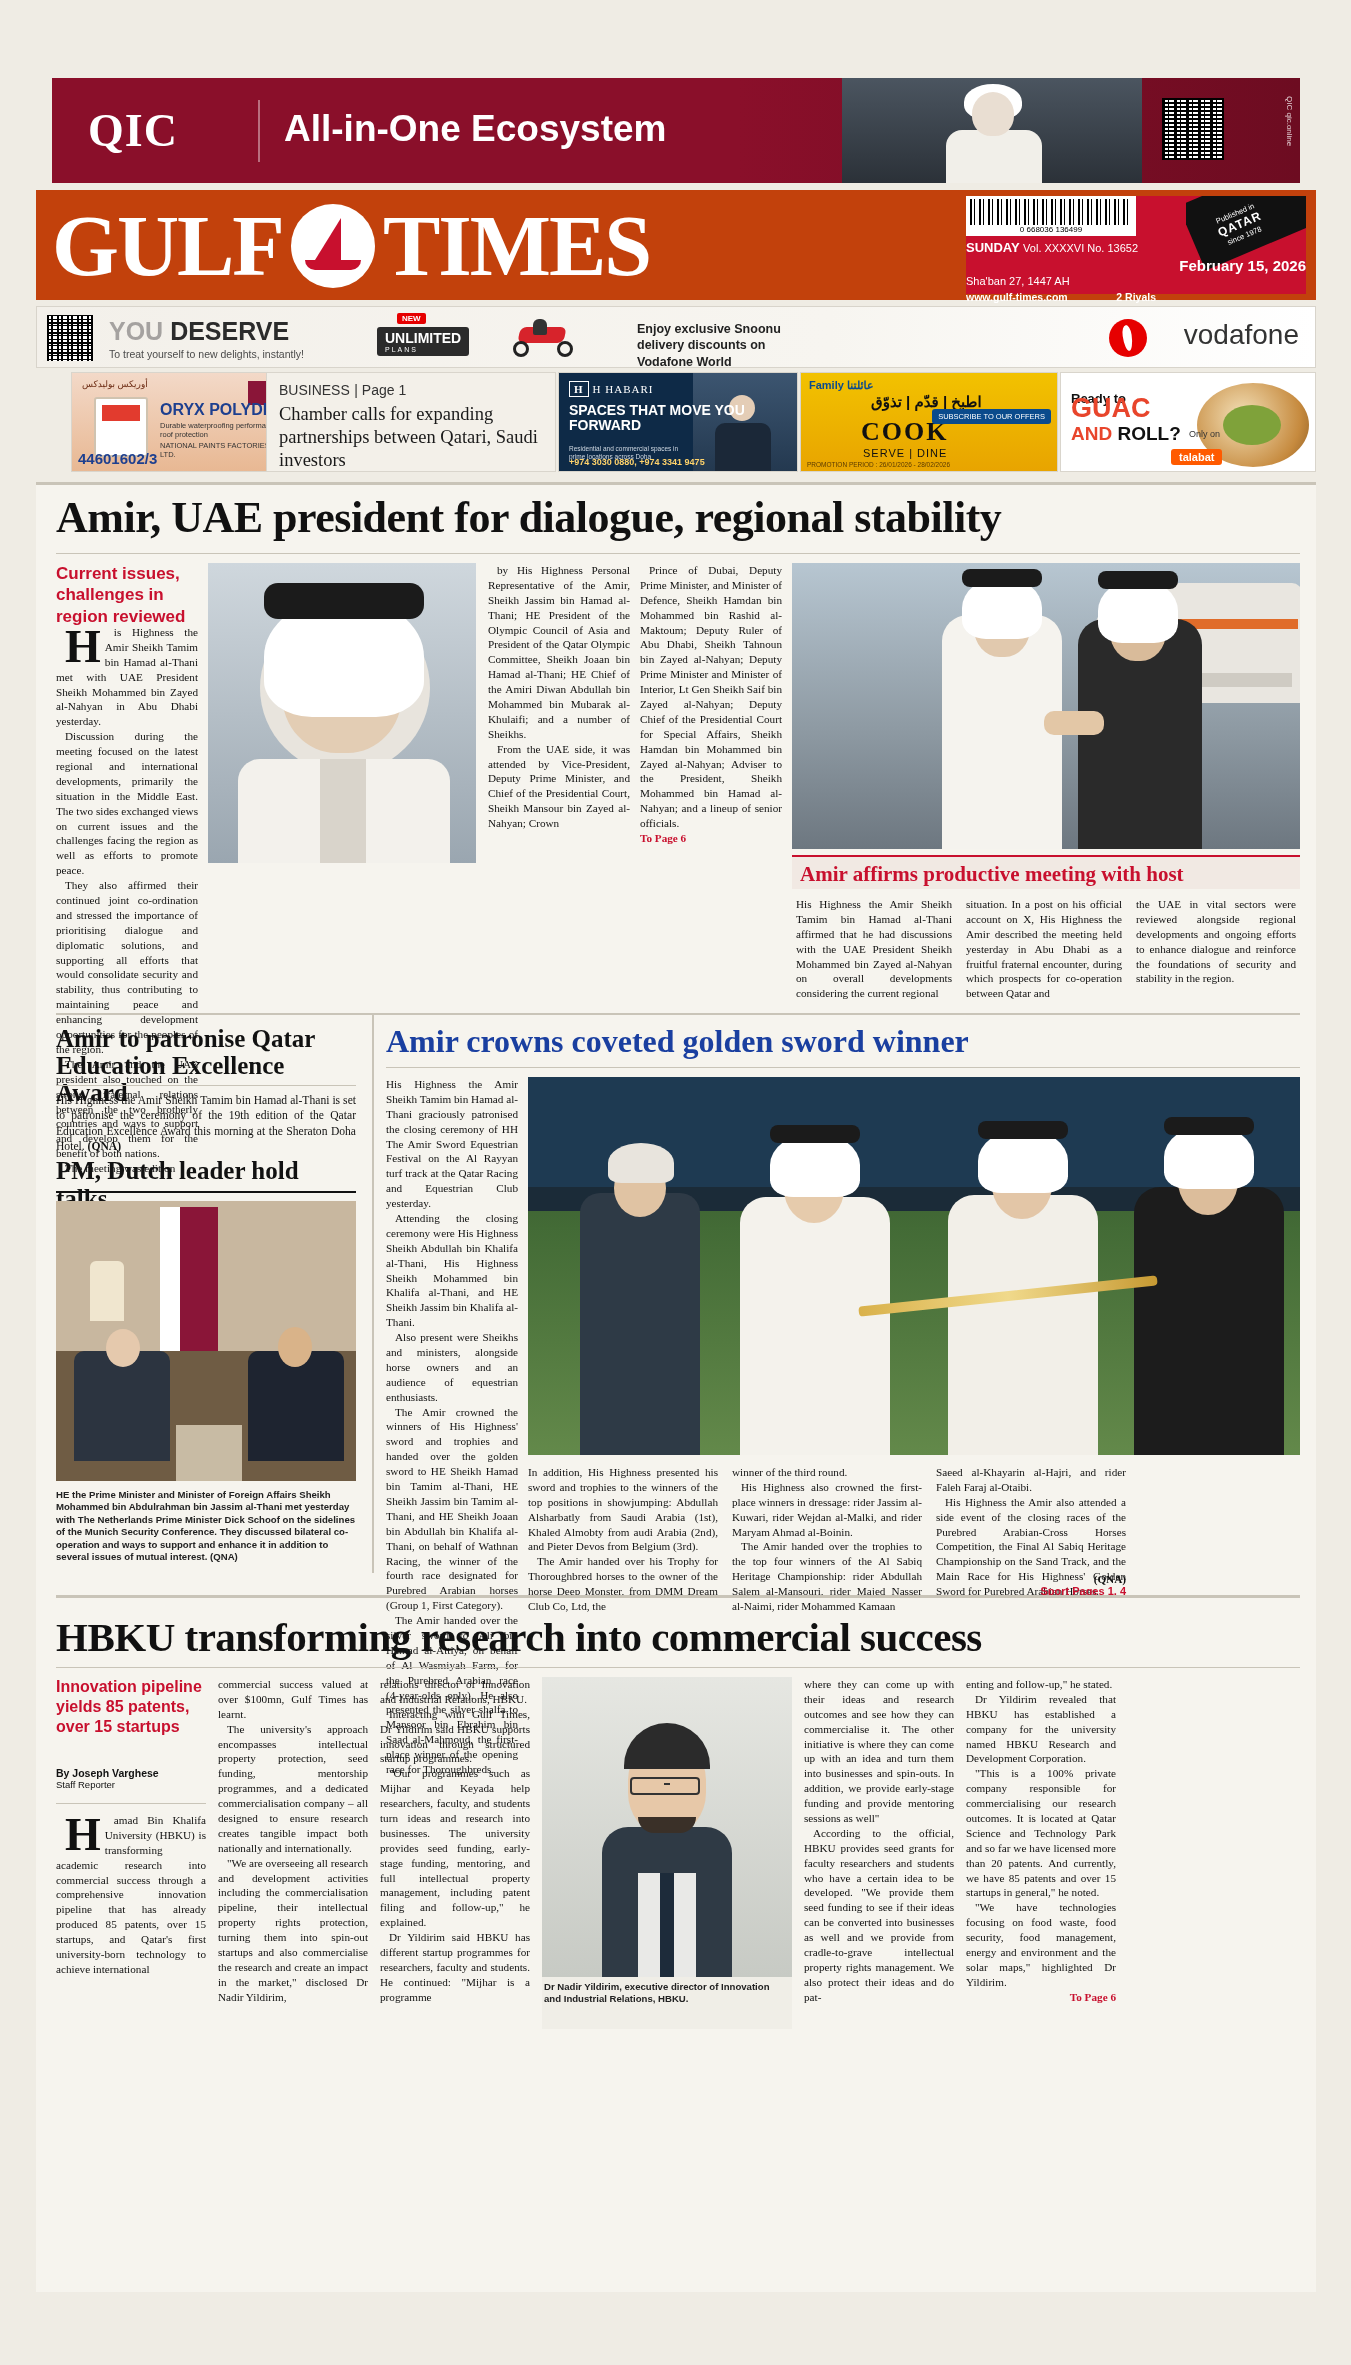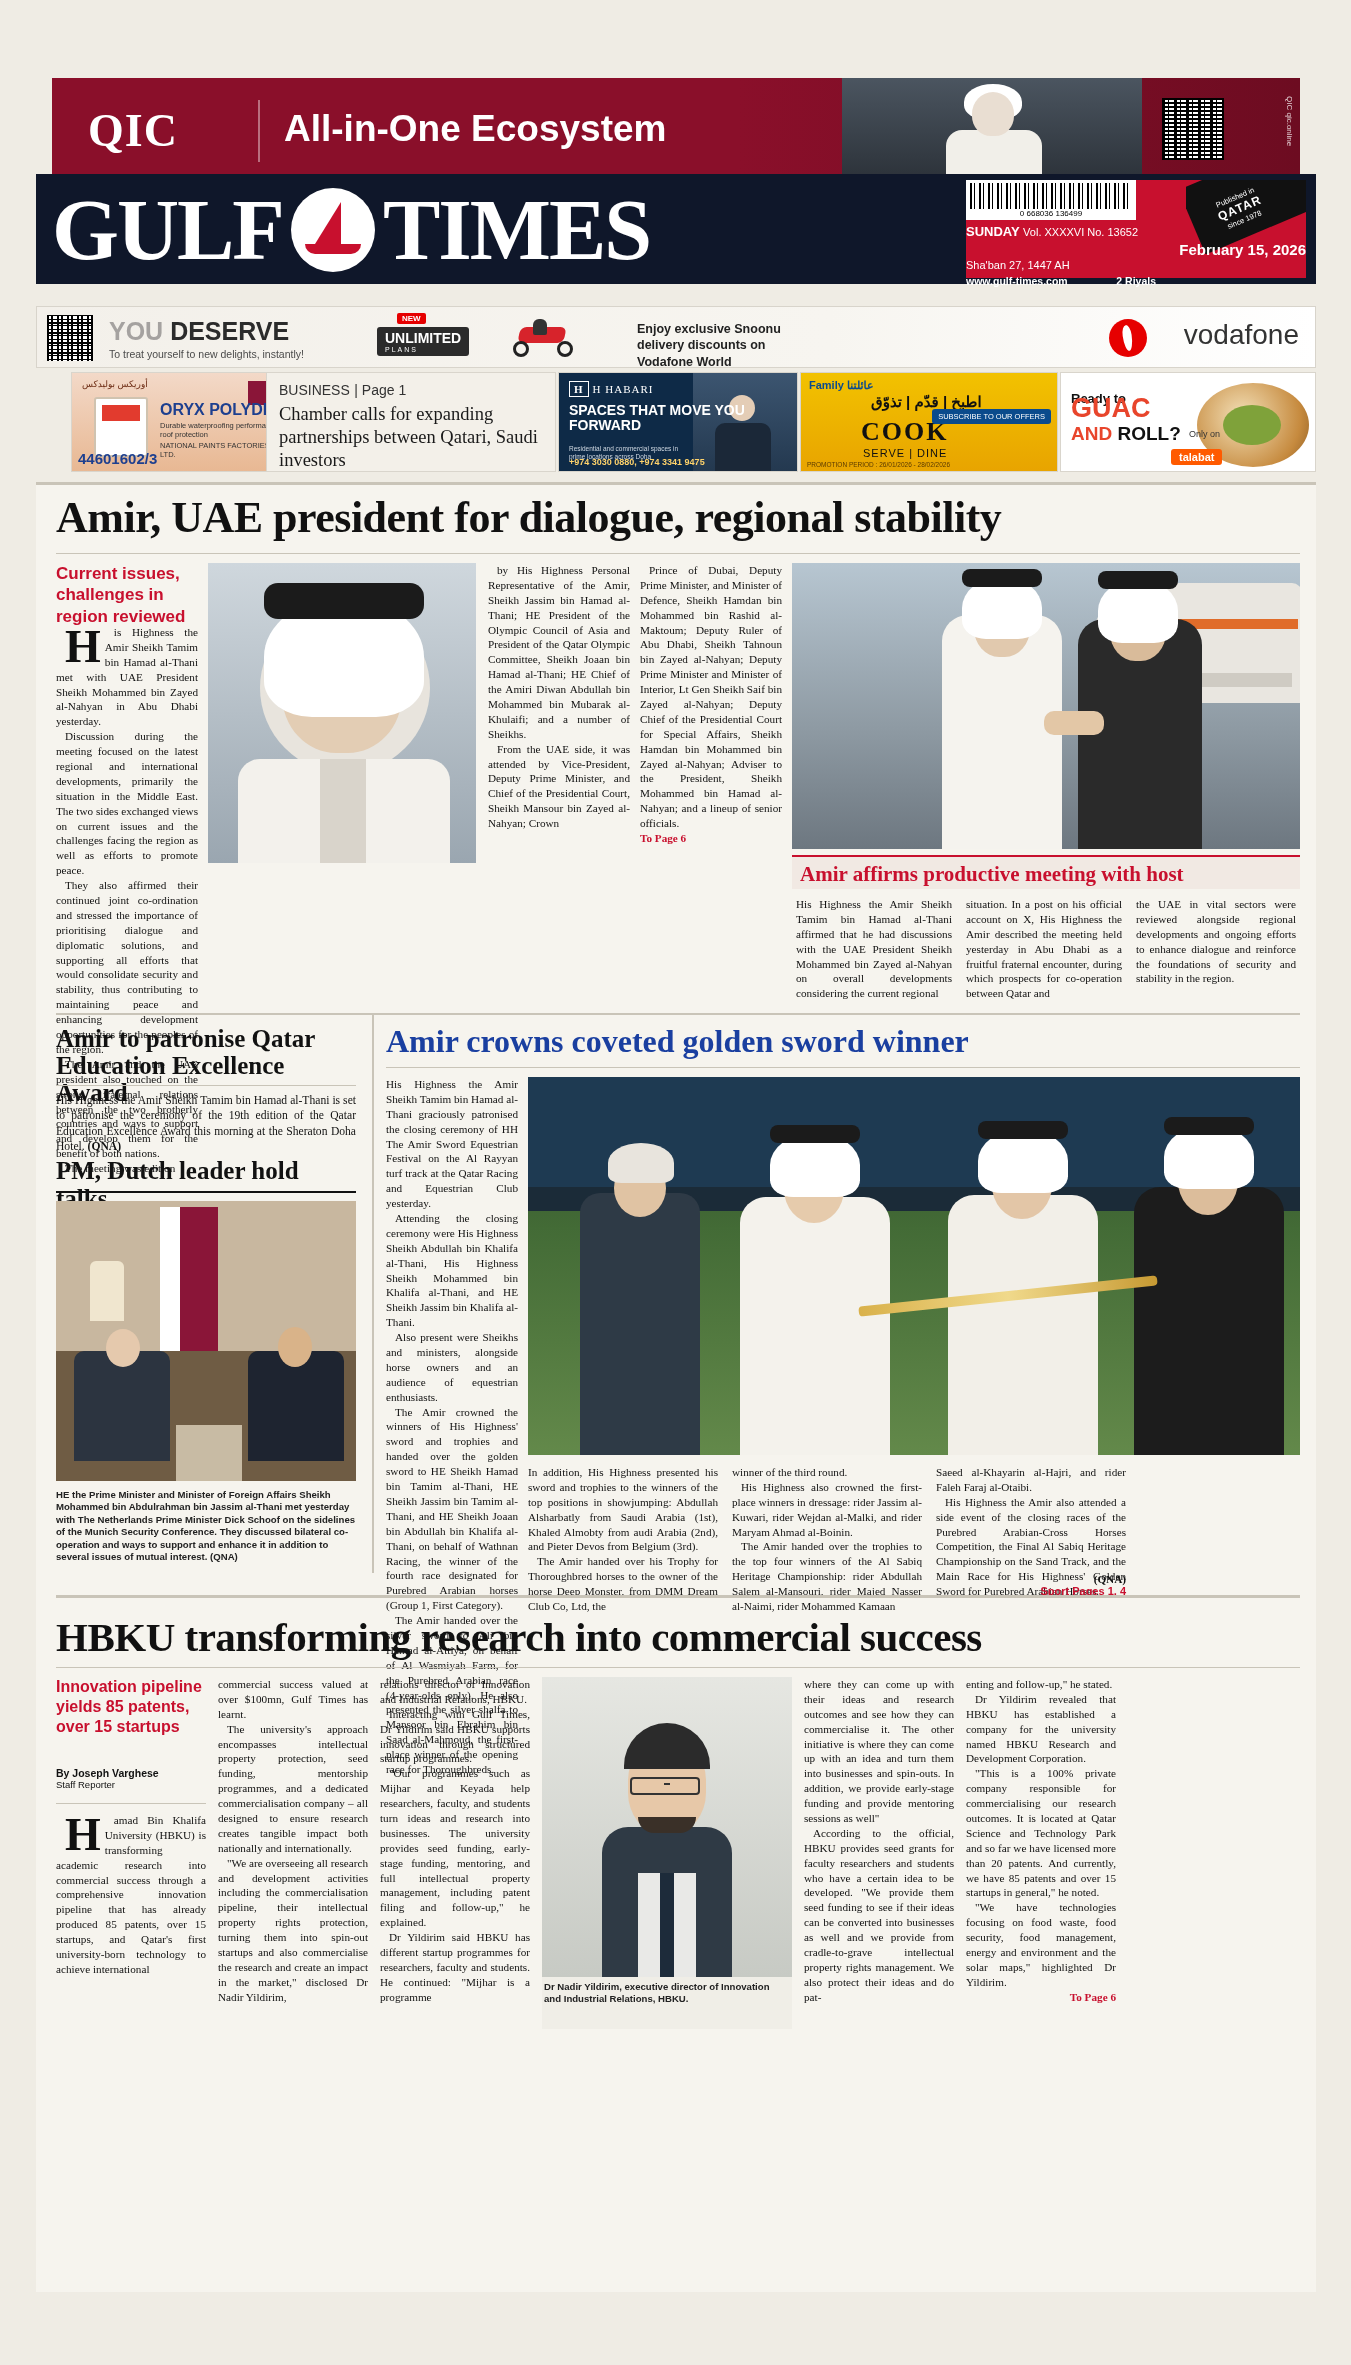--- a/index.html
+++ b/index.html
@@ -45,22 +45,22 @@
       linear-gradient(#000 18%,transparent 18%,transparent 36%,#000 36%,#000 48%,transparent 48%,transparent 70%,#000 70%,#000 82%,transparent 82%);
     background-size:12px 12px;
   }
   .qic-side-text {
     position:absolute; right:6px; top:18px; writing-mode:vertical-rl;
     font-family:"Liberation Sans", sans-serif; font-size:8px; color:#ffffffcc;
   }
 
   
   .masthead {
-    position:absolute; left:36px; top:174px; width:1280px; height:110px;
-    background:#0f172a;
+    position:absolute; left:36px; top:190px; width:1280px; height:110px;
+    background:#c2410c;
   }
   .masthead .gt-wrap {
     position:absolute; left:16px; top:4px; width:900px; height:104px;
     display:flex; align-items:center;
   }
   .gt-text { font-family:"Liberation Serif", serif; font-weight:bold; font-size:86px; color:#fff; letter-spacing:-2px; line-height:1; }
   .gt-dhow { width:84px; height:84px; margin:0 8px; position:relative; }
   .gt-dhow .circle { position:absolute; left:0; top:0; width:84px; height:84px; border-radius:50%; background:#fff; }
   .gt-dhow .sail { position:absolute; left:24px; top:14px; width:0; height:0; border-left:26px solid transparent; border-bottom:42px solid #c8102e; }
   .gt-dhow .hull { position:absolute; left:14px; top:56px; width:56px; height:10px; background:#c8102e; border-radius:0 0 14px 14px; }

